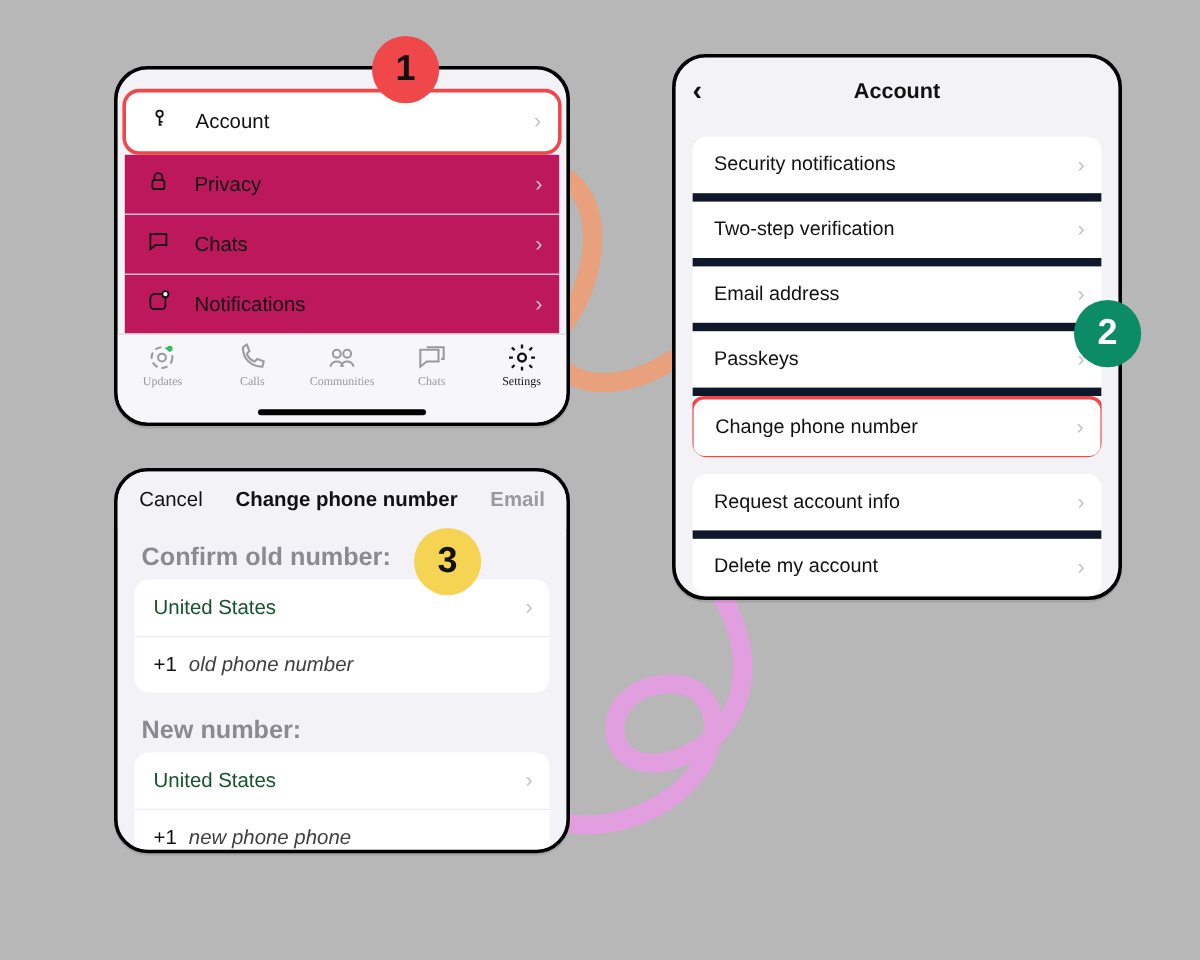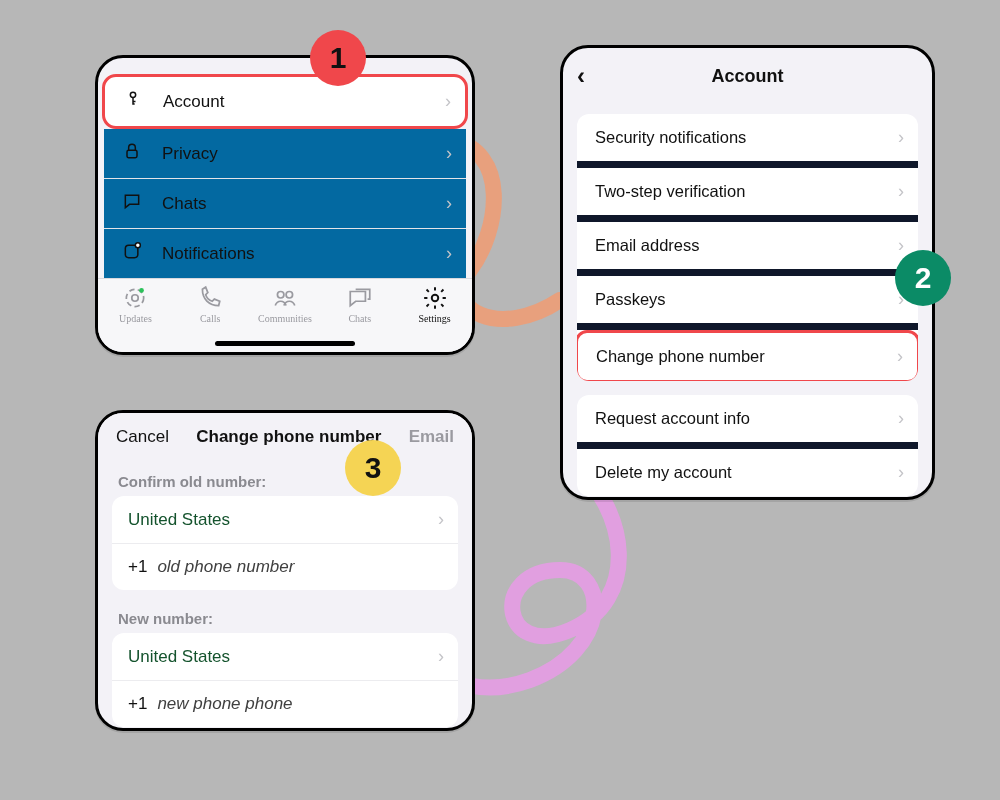--- a/index.html
+++ b/index.html
@@ -27,21 +27,21 @@
     display: flex; align-items: center; justify-content: center;
     font-size: 30px; font-weight: 700;
     z-index: 10;
   }
   .badge-1 { background:#f0474b; color:#111; }
   .badge-2 { background:#0b8b66; color:#fff; }
   .badge-3 { background:#f5d454; color:#111; }
 
   
   #p1 { left:95px; top:55px; width:380px; height:300px; }
-  .list { background:#0369a1; margin:0; }
+  .list { background:#be185d; margin:0; }
   .row {
     display:flex; align-items:center;
     padding:12px 14px 12px 18px;
     border-bottom:1px solid #e4e4e8;
     font-size:17px; color:#111;
   }
   .row:last-child { border-bottom:none; }
   .row .icon { width:22px; margin-right:18px; color:#111; }
   .row .label { flex:1; }
   .chev { color:#c4c4c8; font-size:18px; }
@@ -80,29 +80,29 @@
     border-bottom:7px solid #0f172a;
     font-size:16.5px; color:#111;
   }
   .srow:last-child { border-bottom:none; }
   .srow.hl {
     border:3px solid #f0474b; border-radius:12px;
     margin:0 -2px -2px -2px;
   }
 
   
-  #p3 { left:95px; top:410px; width:380px; height:321px; }
+  #p3 { left:95px; top:390px; width:380px; height:321px; }
   .nav3 {
     height:48px; display:flex; align-items:center; justify-content:space-between;
     padding:0 18px; background:#f3f2f7;
   }
   .nav3 .cancel { font-size:17px; color:#111; }
   .nav3 .title { font-size:17px; font-weight:700; color:#111; }
   .nav3 .next { font-size:17px; color:#9a9aa0; font-weight:600;}
-  .field-label { font-size:15px; color:#8a8a90; padding:12px 20px 6px; font-weight:600;}
+  .field-label { font-size:21px; color:#8a8a90; padding:12px 20px 6px; font-weight:600;}
   .field-group { background:#fff; border-radius:12px; margin:0 14px 8px; overflow:hidden; }
   .frow {
     display:flex; align-items:center; justify-content:space-between;
     padding:13px 14px 13px 16px;
     border-bottom:1px solid #ececef;
     font-size:17px;
   }
   .frow:last-child { border-bottom:none; }
   .country { color:#14532d; font-weight:500;}
   .dial { color:#111; margin-right:10px; }

